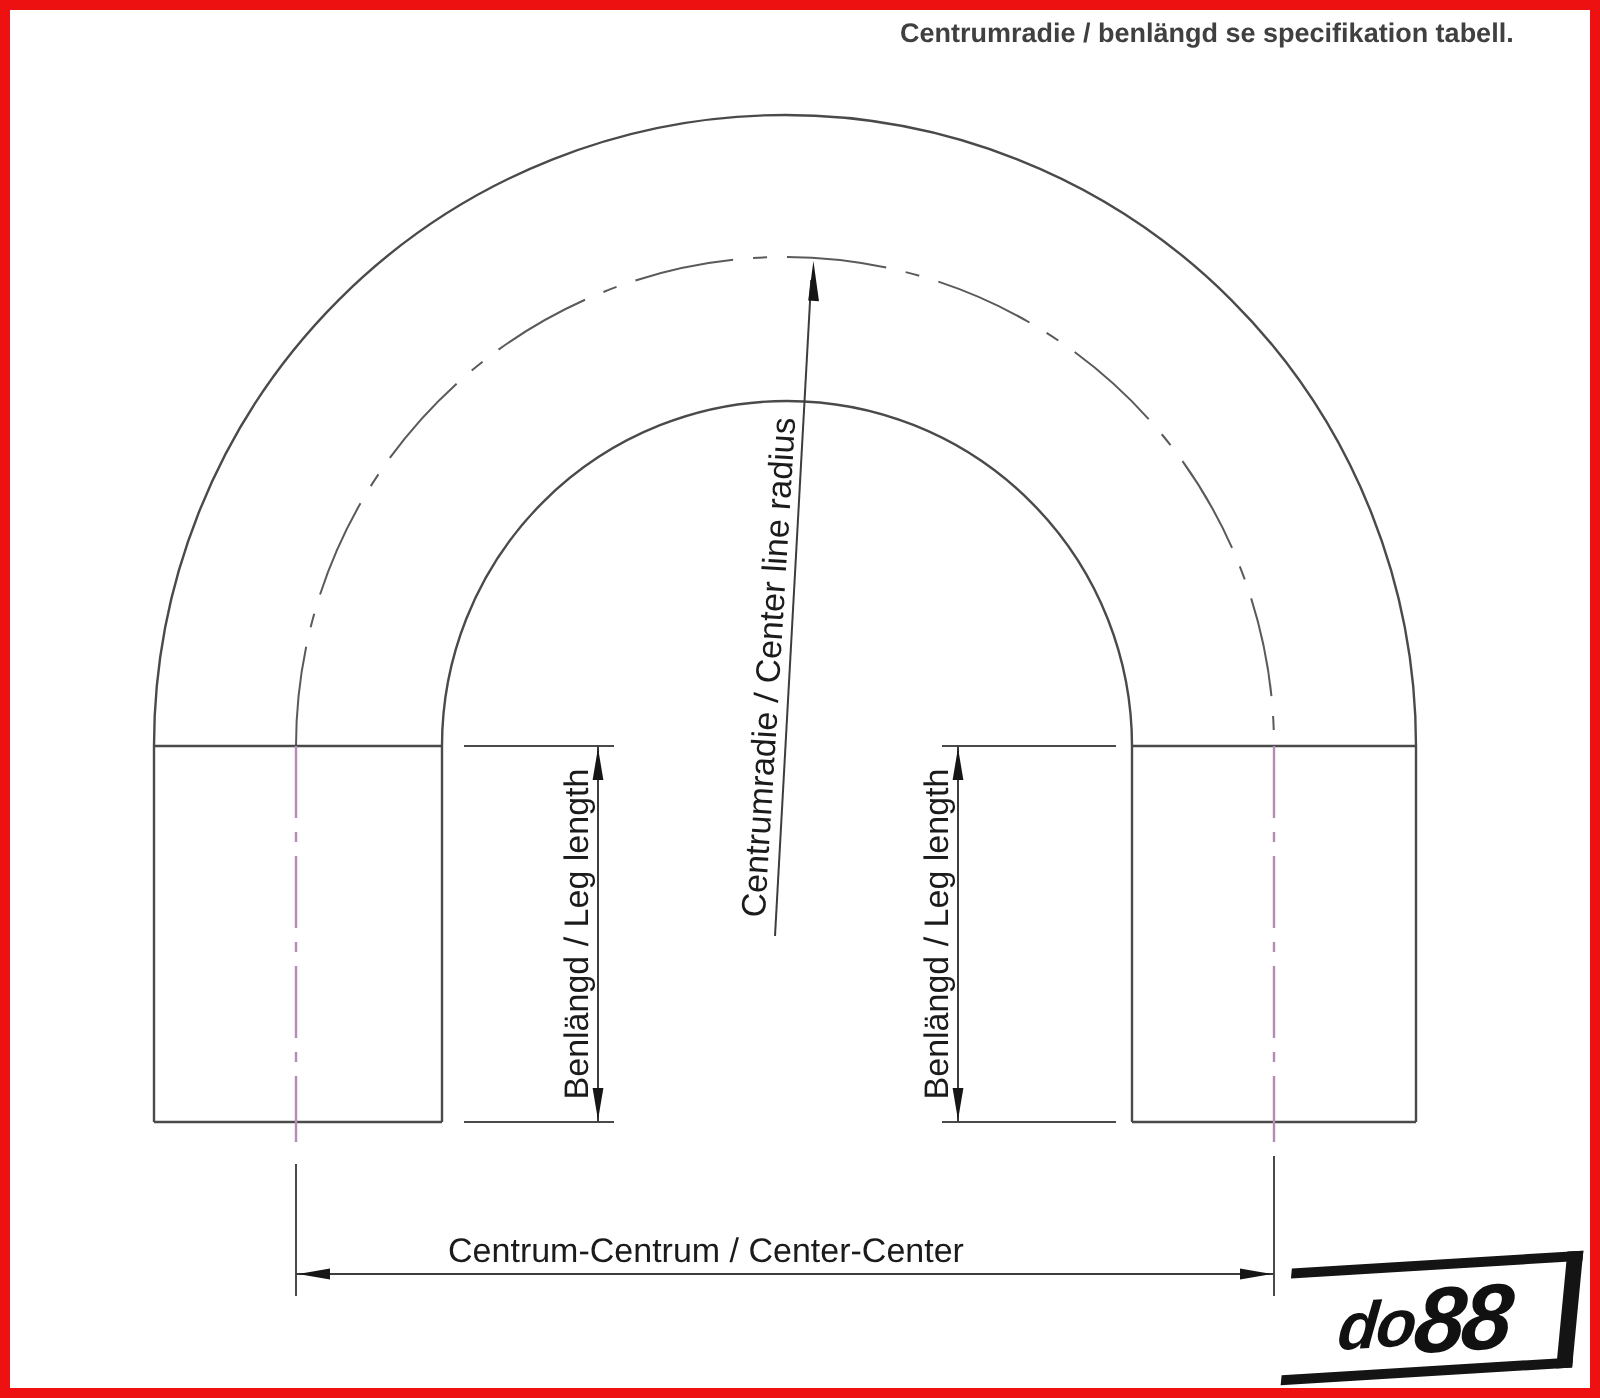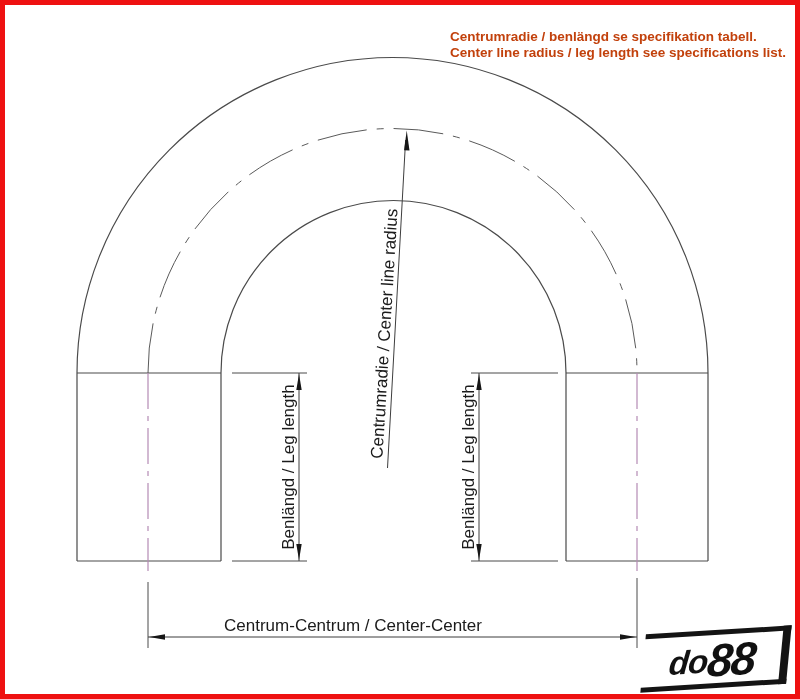--- a/index.html
+++ b/index.html
@@ -3,22 +3,22 @@
 <meta charset="utf-8">
 <style>
   html,body{margin:0;padding:0;background:#888;}
   #canvas{
     position:relative;width:800px;height:699px;background:#ffffff;
     border:5px solid #ee1111;box-sizing:border-box;overflow:hidden;
     font-family:"Liberation Sans", sans-serif;
   }
   
   .note{
-    position:absolute;left:445px;top:24px;width:345px;
-    color:#c2410c;font-weight:bold;font-size:13.5px;line-height:16px;
+    position:absolute;left:445px;top:4px;width:345px;
+    color:#404040;font-weight:bold;font-size:13.5px;line-height:16px;
   }
   
   svg.drawing{position:absolute;left:0;top:0;}
   .solid{fill:none;stroke:#4a4a4a;stroke-width:1.2;}
   .dim{fill:none;stroke:#3d3d3d;stroke-width:1;}
   .ext{fill:none;stroke:#4a4a4a;stroke-width:1;}
   .dashdot-gray{fill:none;stroke:#5a5a5a;stroke-width:1;stroke-dasharray:50 10 7 10;}
   .dashdot-purple{fill:none;stroke:#b58bb5;stroke-width:1.2;stroke-dasharray:36 7 5 7;}
   .arrow{fill:#161616;stroke:none;}
   text.dimlabel{fill:#1b1b1b;font-family:"Liberation Sans",sans-serif;font-size:17px;}
@@ -39,21 +39,20 @@
     letter-spacing:-2px;line-height:46px;align-self:flex-end;
   }
 </style>
 </head>
 <body>
 
 <div id="canvas">
 
   <div class="note">
     <div>Centrumradie / benlängd se specifikation tabell.</div>
-    <div>Center line radius / leg length see specifications list.</div>
   </div>
 
   <svg class="drawing" width="790" height="689" viewBox="0 0 790 689">
 
     <path class="solid" d="M 72 368 A 315.5 315.5 0 0 1 703 368"></path>
     <path class="solid" d="M 216 368 A 172.5 172.5 0 0 1 561 368"></path>
     <path class="dashdot-gray" d="M 143 368 A 244.5 244.5 0 0 1 632 368"></path>
 
     <path class="solid" d="M 72 368 V 556 M 216 368 V 556 M 72 368 H 216 M 72 556 H 216"></path>
     <path class="dashdot-purple" d="M 143 368 V 566"></path>

